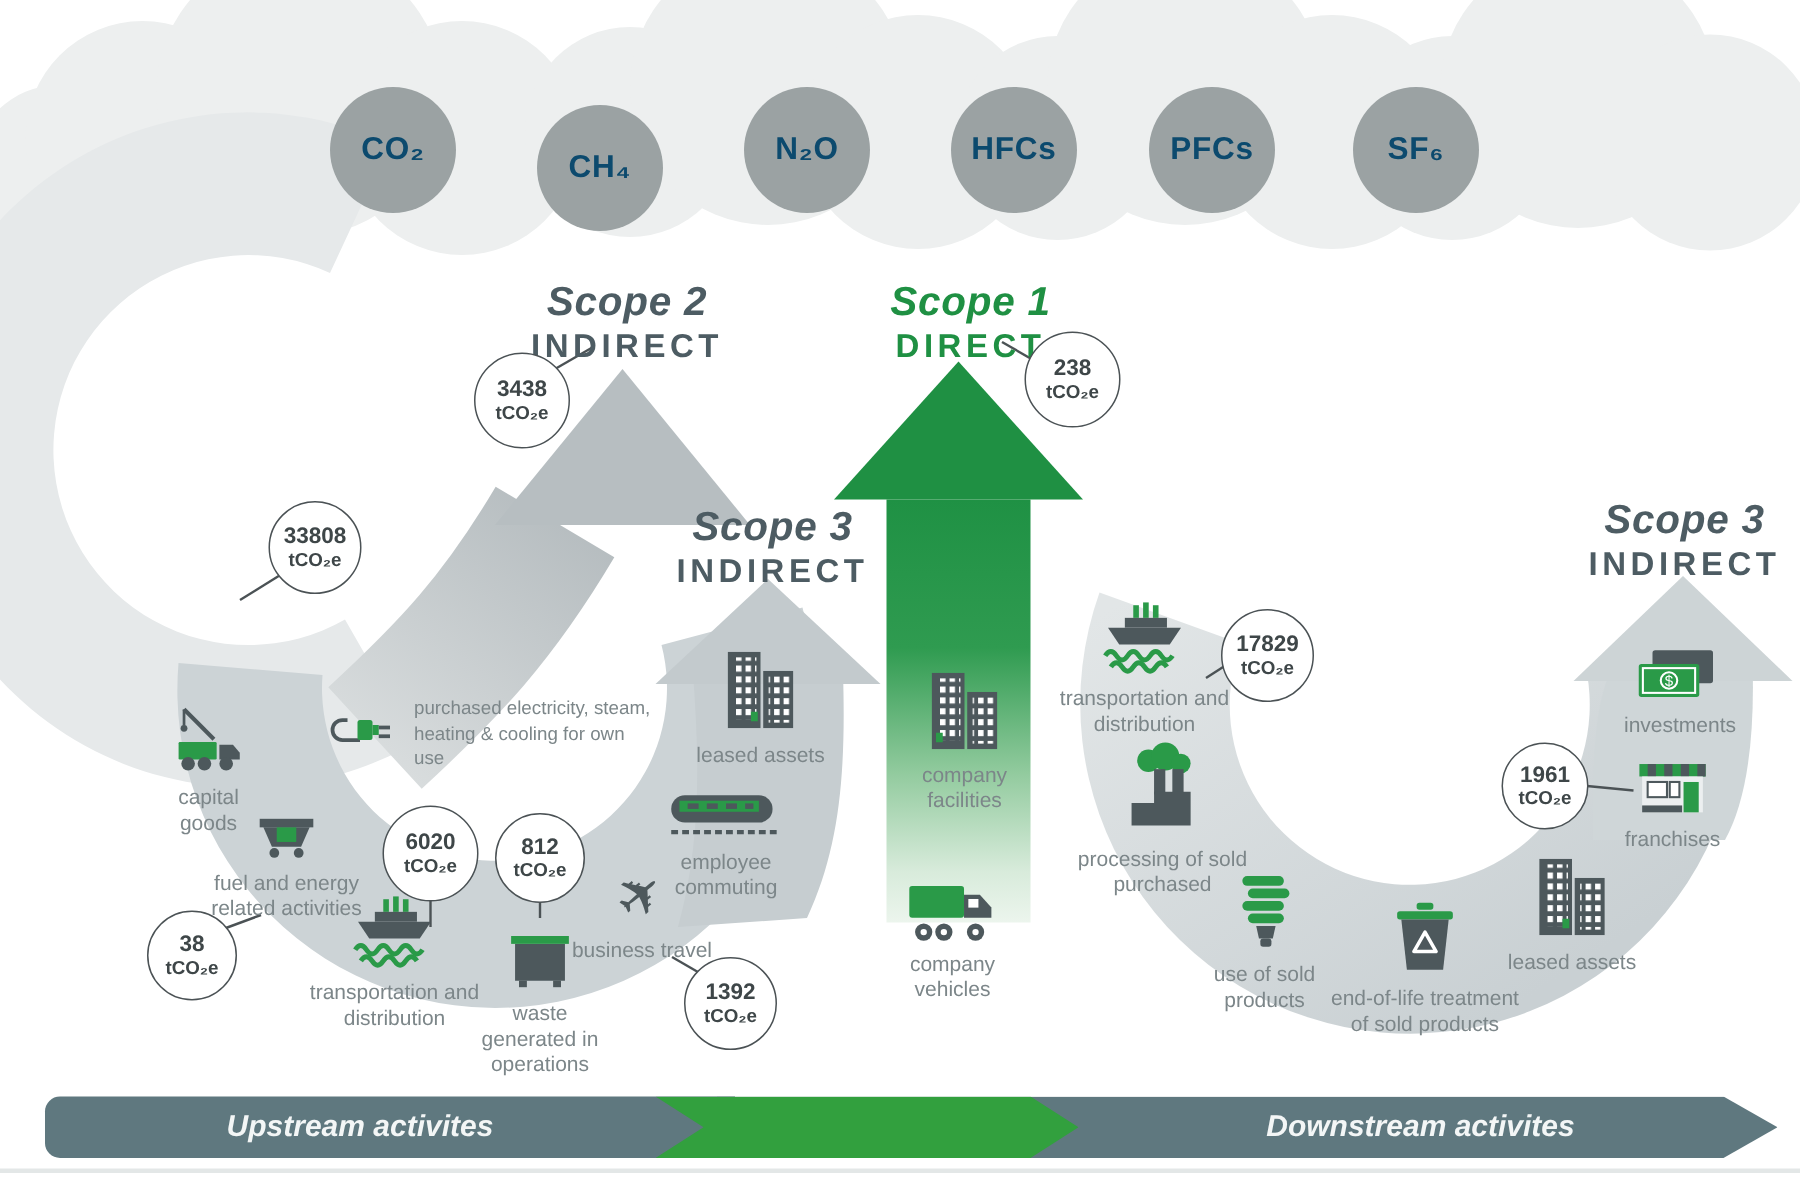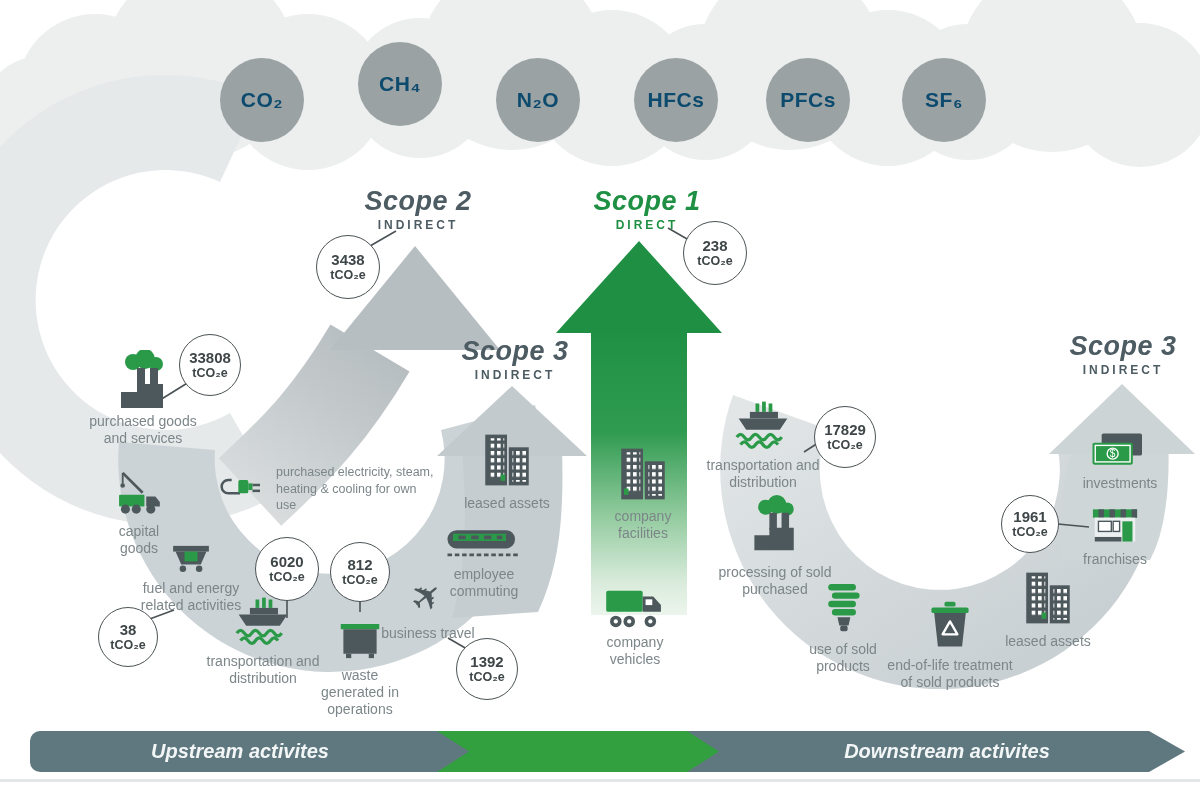--- a/index.html
+++ b/index.html
@@ -11,21 +11,21 @@
   html,body{margin:0;padding:0;background:#fff;}
   .canvas{position:relative;width:1200px;height:787px;overflow:hidden;background:#fff;
           font-family:"Liberation Sans",sans-serif;}
   svg.bg{position:absolute;left:0;top:0;}
   .ink{fill:var(--icon-dark);} .grn{fill:var(--green);}
   .gas{position:absolute;width:84px;height:84px;border-radius:50%;background:var(--gas-circle);
        color:#0c4a6e;font-weight:bold;font-size:21px;display:flex;align-items:center;justify-content:center;
        transform:translate(-50%,-50%);letter-spacing:.5px;}
   .scope{position:absolute;transform:translateX(-50%);text-align:center;white-space:nowrap;}
   .scope .t{font-style:italic;font-weight:bold;font-size:27px;letter-spacing:.5px;}
-  .scope .s{font-weight:bold;font-size:12px;letter-spacing:3px;margin-top:1px;}
+  .scope .s{font-weight:bold;font-size:22px;letter-spacing:3px;margin-top:1px;}
   .scope.gray{color:var(--slate);} .scope.green{color:var(--green-head);}
   .item{position:absolute;transform:translateX(-50%);text-align:center;}
   .item .lbl{font-size:14px;line-height:1.22;color:var(--label-gray);margin-top:3px;}
   .item svg{display:block;margin:0 auto;}
   .note{position:absolute;display:flex;align-items:flex-start;}
   .note .txt{font-size:12.5px;line-height:1.32;color:var(--label-gray);text-align:left;margin-left:10px;margin-top:4px;}
   .bubble{position:absolute;transform:translate(-50%,-50%);background:#fff;border:1.7px solid var(--line);
           border-radius:50%;display:flex;flex-direction:column;align-items:center;justify-content:center;
           color:var(--bubble-text);font-weight:600;z-index:5;}
   .bubble .v{font-size:15px;line-height:1.05;}
@@ -107,21 +107,21 @@
       <line x1="287" y1="599" x2="287" y2="618"></line>
       <line x1="360" y1="599" x2="360" y2="612"></line>
       <line x1="147" y1="620" x2="174" y2="610"></line>
       <line x1="467" y1="649" x2="448" y2="638"></line>
       <line x1="818" y1="443" x2="804" y2="452"></line>
       <line x1="1058" y1="524" x2="1089" y2="527"></line>
     </g>
   </svg>
 
   <div class="gas" style="left:262px;top:100px">CO₂</div>
-  <div class="gas" style="left:400px;top:84px">CH₄</div>
+  <div class="gas" style="left:400px;top:112px">CH₄</div>
   <div class="gas" style="left:538px;top:100px">N₂O</div>
   <div class="gas" style="left:676px;top:100px">HFCs</div>
   <div class="gas" style="left:808px;top:100px">PFCs</div>
   <div class="gas" style="left:944px;top:100px">SF₆</div>
 
   <div class="scope gray" style="left:418px;top:186px">
     <div class="t">Scope 2</div>
     <div class="s">INDIRECT</div>
   </div>
   <div class="scope green" style="left:647px;top:186px">
@@ -130,31 +130,20 @@
   </div>
   <div class="scope gray" style="left:515px;top:336px">
     <div class="t">Scope 3</div>
     <div class="s">INDIRECT</div>
   </div>
   <div class="scope gray" style="left:1123px;top:331px">
     <div class="t">Scope 3</div>
     <div class="s">INDIRECT</div>
   </div>
 
-  <div class="item" style="left:143px;top:350px;width:112px">
-    <svg width="64" height="60" viewBox="0 0 64 60">
-      <circle class="grn" cx="22" cy="12" r="8"></circle>
-        <circle class="grn" cx="34" cy="9" r="10"></circle>
-        <circle class="grn" cx="45" cy="14" r="7"></circle>
-      <rect class="ink" x="26" y="18" width="8" height="18"></rect>
-        <rect class="ink" x="39" y="18" width="8" height="18"></rect>
-      <path class="ink" d="M10 58 V42 h16 v-8 h26 v24 z"></path>
-    </svg>
-    <div class="lbl">purchased goods and services</div>
-  </div>
 
   <div class="item" style="left:139px;top:462px;width:72px">
     <svg width="58" height="58" viewBox="0 0 64 60">
       <path stroke="var(--icon-dark)" stroke-width="3" fill="none" d="M14 10 L36 32"></path>
       <path stroke="var(--icon-dark)" stroke-width="2" fill="none" d="M14 10 v12"></path>
       <circle class="ink" cx="14" cy="24" r="2.5"></circle>
       <rect class="grn" x="10" y="34" width="28" height="13" rx="1"></rect>
       <path class="ink" d="M40 36 h10 l5 6 v5 h-15 z"></path>
       <circle class="ink" cx="17" cy="50" r="5"></circle>
         <circle class="ink" cx="29" cy="50" r="5"></circle>

